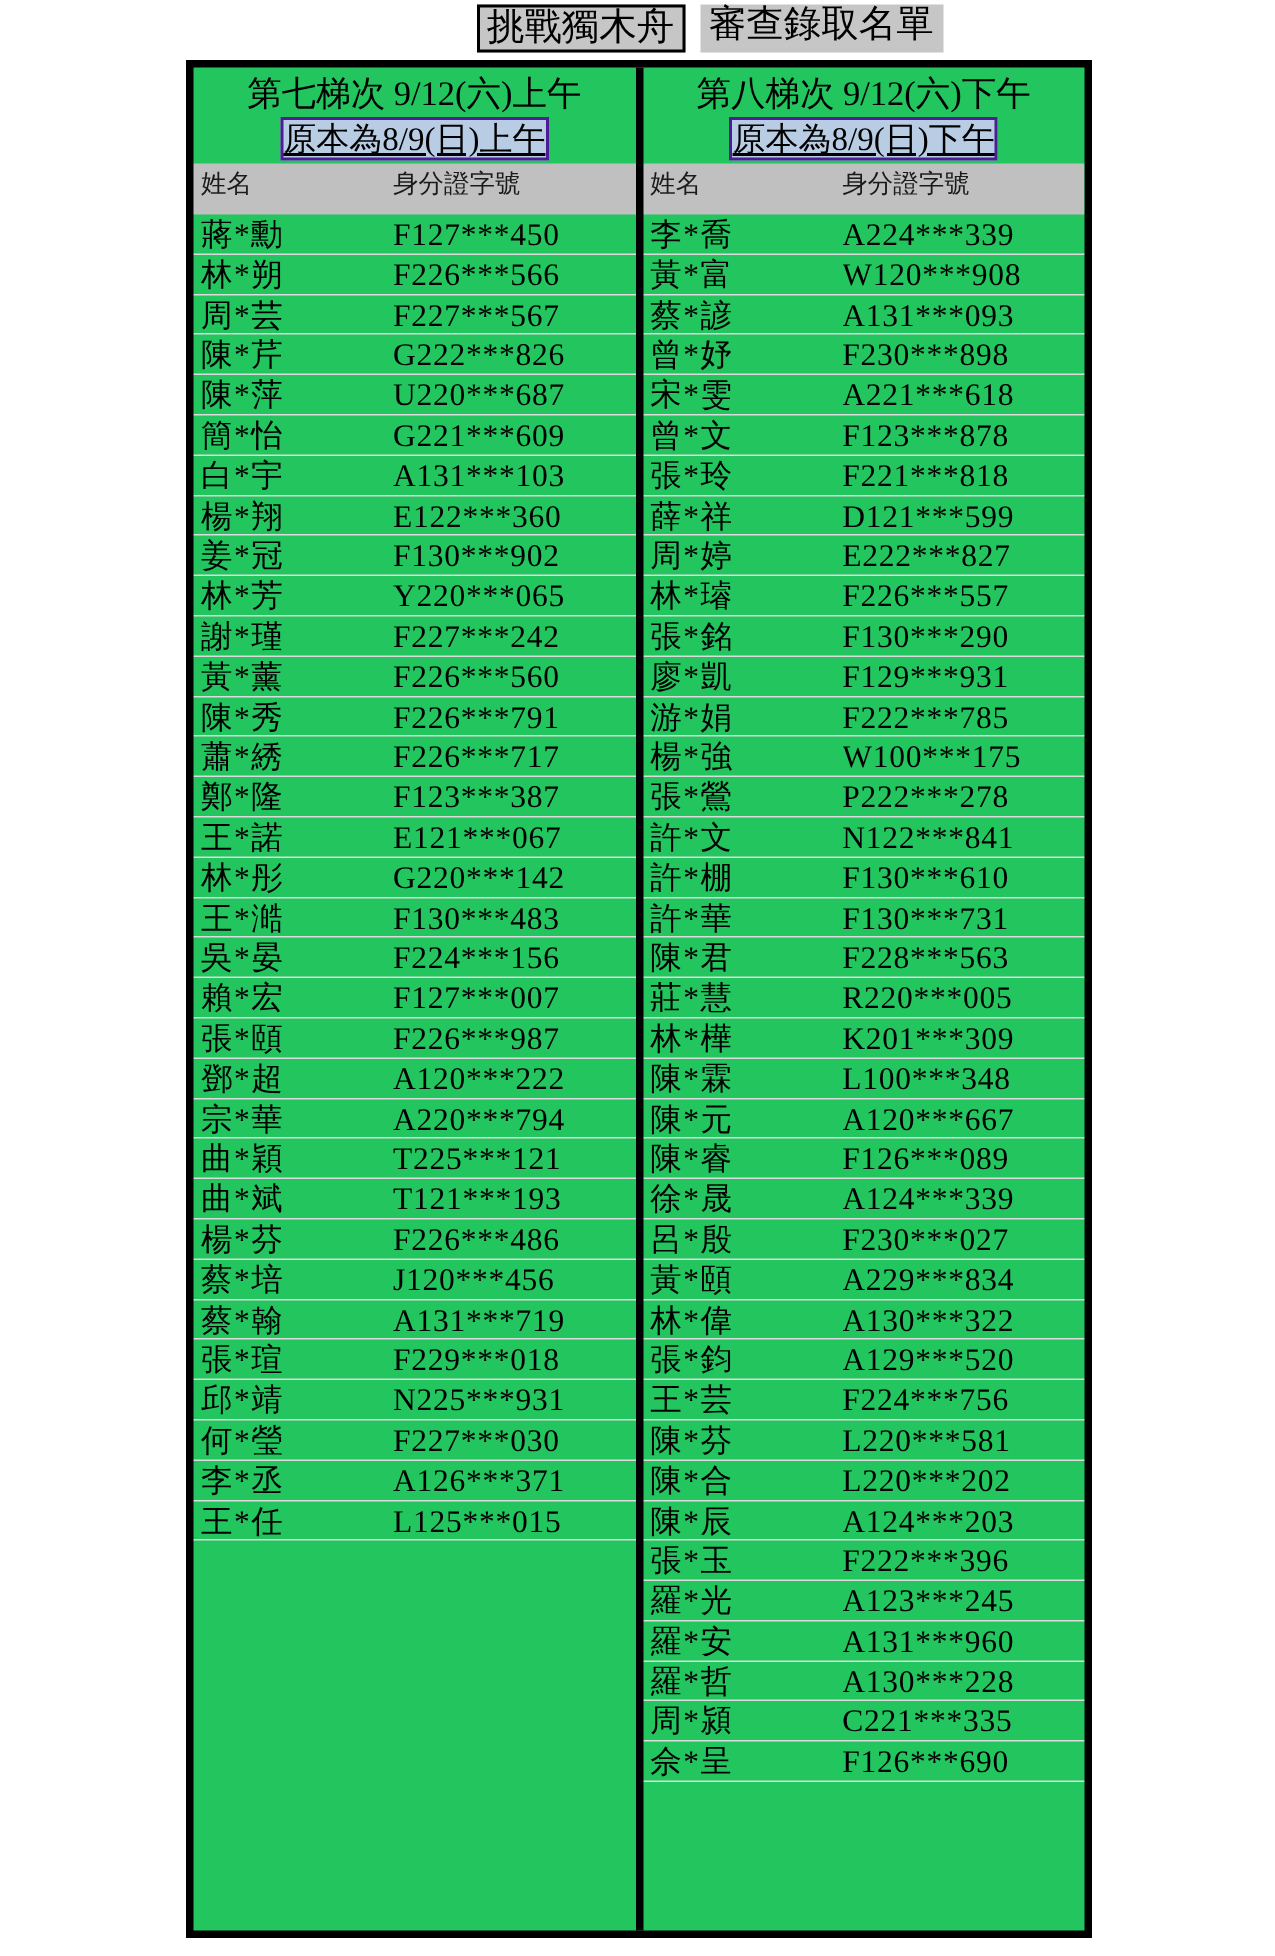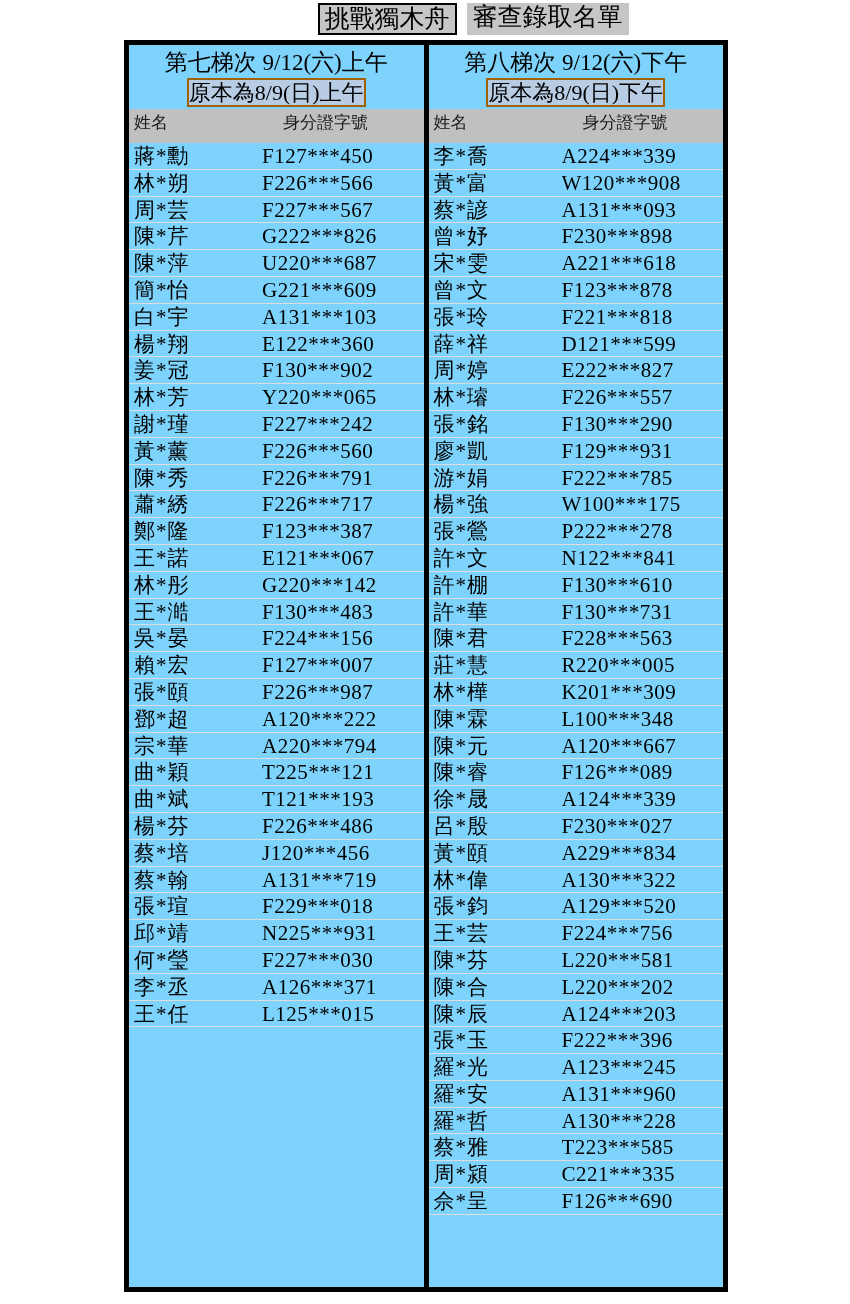--- a/index.html
+++ b/index.html
@@ -15,38 +15,38 @@
     border:2px solid #000;background:var(--title-bg,#c6c6c6);
     font-size:25px;line-height:28px;padding:0 5px;white-space:nowrap;
   }
   .title-sub{
     background:var(--title-bg,#c6c6c6);
     font-size:25px;line-height:28px;padding:0 6px;white-space:nowrap;
   }
   .table-outer{
     position:absolute;top:40px;left:124px;width:604px;height:1252px;
     border:5px solid #000;box-sizing:border-box;
-    display:flex;background:#7dd3fc;justify-content:space-between;
+    display:flex;background:#22c55e;justify-content:space-between;
   }
   .half{flex:1;position:relative;overflow:hidden;}
   .divider{width:5px;background:#000;flex:0 0 auto;}
   .batch-header{
     text-align:center;font-size:23px;height:33px;line-height:36px;white-space:nowrap;
   }
   .note-row{text-align:center;height:31px;}
   .note{
     display:inline-block;background:var(--note-bg,#b8cce4);
-    border:2px solid #a16207;font-size:22px;line-height:25px;padding:0 0;white-space:nowrap;
+    border:2px solid #4c1d95;font-size:22px;line-height:25px;padding:0 0;white-space:nowrap;text-decoration:underline;
   }
   .col-headers{
     background:var(--header-bg,#c0c0c0);height:34px;display:flex;
     font-size:17px;line-height:27px;color:#1a1a1a;
   }
   .col-headers .name-h{width:128px;padding-left:5px;flex:0 0 auto;}
-  .col-headers .id-h{flex:1;margin-left:21px;}
+  .col-headers .id-h{flex:1;}
   .rows{width:100%;border-radius:12px;}
   .row{
     height:25.8px;border-bottom:1px solid #dcdcdc;
     display:flex;font-size:21px;line-height:26px;white-space:nowrap;
   }
   .cell{overflow:hidden;}
   .cell.name{width:128px;padding-left:5px;flex:0 0 auto;letter-spacing:1px;}
   .cell.id{flex:1;letter-spacing:0.5px;}
 </style>
 </head>
@@ -360,24 +360,20 @@
           </div>
           <div class="row">
             <span class="cell name">羅*安</span>
             <span class="cell id">A131***960</span>
           </div>
           <div class="row">
             <span class="cell name">羅*哲</span>
             <span class="cell id">A130***228</span>
           </div>
           <div class="row">
-            <span class="cell name">蔡*雅</span>
-            <span class="cell id">T223***585</span>
-          </div>
-          <div class="row">
             <span class="cell name">周*潁</span>
             <span class="cell id">C221***335</span>
           </div>
           <div class="row">
             <span class="cell name">佘*呈</span>
             <span class="cell id">F126***690</span>
           </div>
         </div>
     </div>
 

